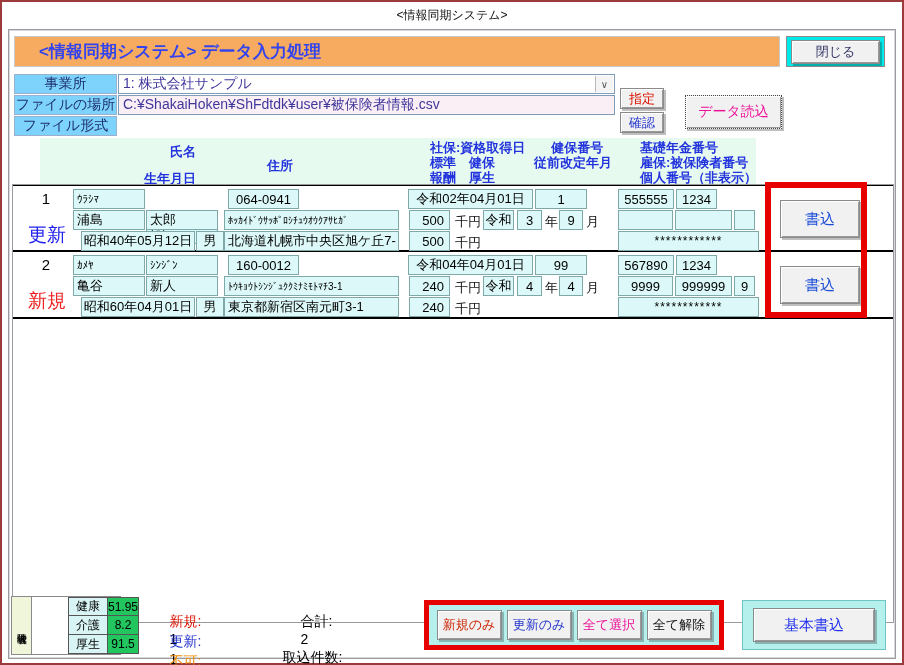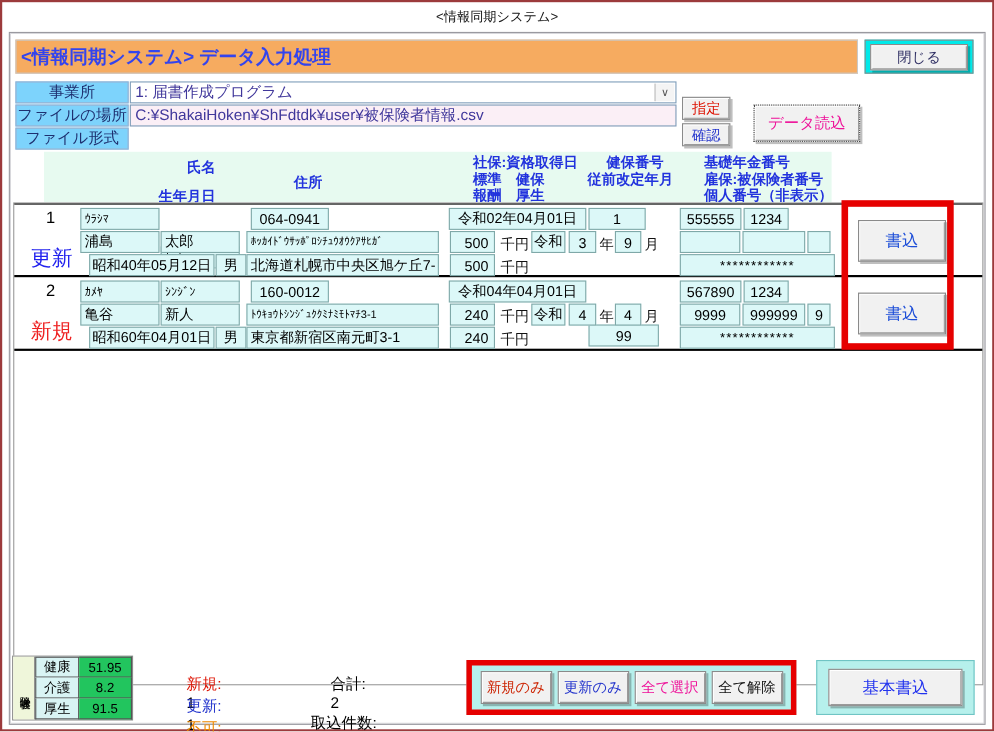--- a/index.html
+++ b/index.html
@@ -17,21 +17,21 @@
   .panel {
     left:8px; top:29px; width:888px; height:630px;
     border:1px solid #9a9aa0; box-shadow: inset 0 0 0 1px #d8d8dc;
     background:#fff;
   }
 
   
   .header-bar {
     left:5px; top:6px; width:766px; height:31px;
     background:#F6AB60; border:1px solid #c9c9c9;
-    display:flex; align-items:center; padding-left:4px;
+    display:flex; align-items:center; padding-left:24px;
     font-size:17px; font-weight:bold; color:#3344EE;
   }
   .close-frame {
     left:777px; top:6px; width:99px; height:31px;
     background:#00E9E9; border:1px solid #8a8a8a;
     display:flex; align-items:center; justify-content:center;
   }
 
   
   .btn {
@@ -97,21 +97,21 @@
   .st-update { color:#2222EE; }
   .st-new { color:#EE2222; }
   .plain-lbl { position:absolute; font-size:13px; color:#111; }
   .btn-write { position:absolute; left:767px; top:14px; width:80px; height:38px; font-size:15px; color:#1d4ed8; }
   .masked { letter-spacing:1px; font-size:12px; justify-content:center; }
 
   .red-highlight { border:6px solid #E60000; background:transparent; z-index:6; }
   .hl-write { left:756px; top:152px; width:102px; height:136px; }
 
   
-  .insured-wrap { left:2px; top:566px; width:110px; height:59px; display:flex; border:1px solid #8a8a8a; background:#fff; }
+  .insured-wrap { left:2px; top:566px; width:110px; height:59px; display:flex; border:1px solid #8a8a8a; background:#fff;gap:36px; }
   .insured-vlabel {
     width:20px; background:#EFF6DA; border-right:1px solid #8a8a8a;
     writing-mode:vertical-rl; text-orientation:upright;
     font-size:10px; display:flex; align-items:center; justify-content:center; line-height:1;
   }
   .rate-rows { flex:1; display:flex; flex-direction:column; }
   .rate-row { flex:1; display:flex; }
   .rate-label {
     width:40px; background:#D9F4F4; border:1px solid #555; border-top:none;
     display:flex; align-items:center; justify-content:center; font-size:12px;
@@ -147,21 +147,21 @@
 
 <div class="abs panel">
 
   <div class="abs header-bar">&lt;情報同期システム&gt; データ入力処理</div>
   <div class="abs close-frame">
     <div class="btn btn-close">閉じる</div>
   </div>
 
   <div class="abs flabel" style="top:44px;">事業所</div>
   <div class="abs fvalue" style="top:44px;">
-    <span>1: 届書作成プログラム</span>
+    <span>1: 株式会社サンプル</span>
     <span class="combo-chevron">∨</span>
   </div>
 
   <div class="abs flabel" style="top:65px;">ファイルの場所</div>
   <div class="abs fvalue pink" style="top:65px;">
     <span>C:¥ShakaiHoken¥ShFdtdk¥user¥被保険者情報.csv</span>
   </div>
 
   <div class="abs flabel" style="top:86px;">ファイル形式</div>
 
@@ -221,21 +221,21 @@
       <div class="cell kana" style="left:60px; top:3px; width:72px;">ｶﾒﾔ</div>
       <div class="cell kana" style="left:133px; top:3px; width:72px;">ｼﾝｼﾞﾝ</div>
       <div class="cell" style="left:60px; top:24px; width:72px;">亀谷</div>
       <div class="cell" style="left:133px; top:24px; width:72px;">新人</div>
       <div class="cell center" style="left:68px; top:45px; width:114px;">昭和60年04月01日</div>
       <div class="cell center" style="left:183px; top:45px; width:28px;">男</div>
       <div class="cell center" style="left:215px; top:3px; width:71px;">160-0012</div>
       <div class="cell akana" style="left:211px; top:24px; width:175px;">ﾄｳｷｮｳﾄｼﾝｼﾞｭｸｸﾐﾅﾐﾓﾄﾏﾁ3-1</div>
       <div class="cell" style="left:211px; top:45px; width:175px;">東京都新宿区南元町3-1</div>
       <div class="cell center" style="left:395px; top:3px; width:125px;">令和04年04月01日</div>
-      <div class="cell center" style="left:522px; top:3px; width:64px;margin-top:40px;">99</div>
+      <div class="cell center" style="left:522px; top:3px; width:52px;">99</div>
       <div class="cell right" style="left:396px; top:24px; width:41px;">240</div>
       <div class="plain-lbl" style="left:442px; top:27px;">千円</div>
       <div class="cell center" style="left:470px; top:24px; width:31px;">令和</div>
       <div class="cell center" style="left:504px; top:24px; width:25px;">4</div>
       <div class="plain-lbl" style="left:532px; top:27px;">年</div>
       <div class="cell center" style="left:546px; top:24px; width:24px;">4</div>
       <div class="plain-lbl" style="left:573px; top:27px;">月</div>
       <div class="cell right" style="left:396px; top:45px; width:41px;">240</div>
       <div class="plain-lbl" style="left:442px; top:48px;">千円</div>
       <div class="cell center" style="left:605px; top:3px; width:56px;">567890</div>

